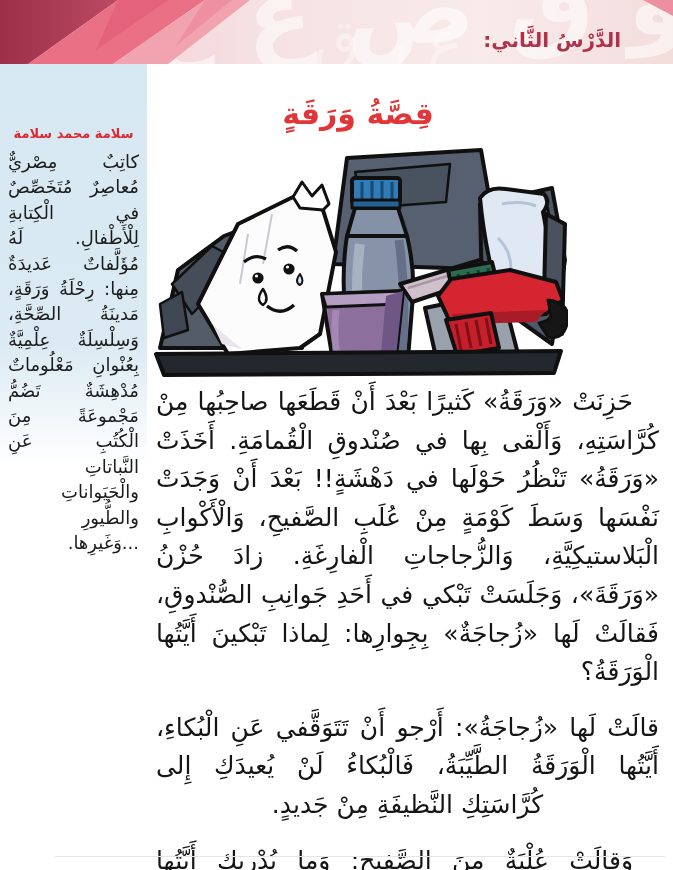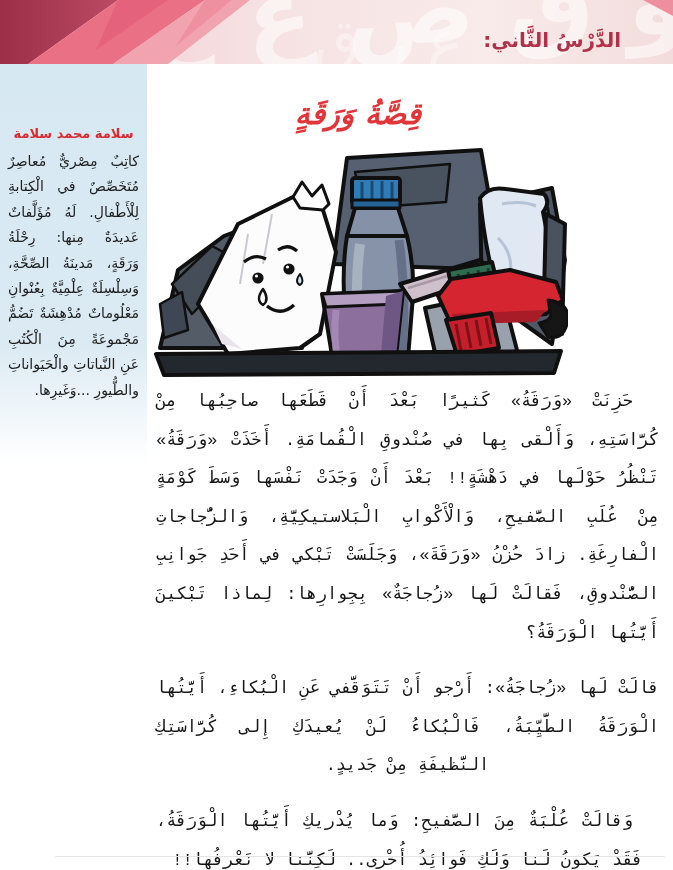--- a/index.html
+++ b/index.html
@@ -27,43 +27,43 @@
     position:absolute;top:0;right:0;width:0;height:0;
     border-left:30px solid transparent;border-top:16px solid #ee8fa0;
   }
   .lesson-label{
     position:absolute;top:28px;right:52px;font-size:20px;font-weight:bold;
     color:#b03148;direction:rtl;
   }
   
   .title{
     position:absolute;top:76px;left:148px;width:420px;text-align:center;
-    font-size:30px;font-weight:bold;color:#e23539;direction:rtl;font-style:italic;
+    font-size:30px;font-weight:bold;color:#e23539;direction:rtl;
   }
   
   .sidebar{
     position:absolute;left:0;top:64px;width:147px;height:400px;
     background:linear-gradient(180deg,#d6e8f2 0%,#dbeaf3 70%,rgba(219,234,243,0) 100%);
   }
   .author{
     margin:62px 6px 8px 6px;text-align:center;font-size:13px;font-weight:bold;
     color:#d92b31;direction:rtl;
   }
   .bio{
-    margin:7px 8px 0 8px;font-size:14px;line-height:25.4px;
+    margin:7px 8px 0 8px;font-size:18px;line-height:25.4px;
     text-align:justify;direction:rtl;color:#1c1c1c;
   }
   
   .illustration{position:absolute;left:150px;top:142px;width:418px;height:238px;}
   .illustration svg{display:block;}
   
   .story{position:absolute;left:156px;top:383px;width:503px;direction:rtl;color:#151515;}
   .story p{
-    margin:0 0 17px 0;font-size:17px;line-height:38.6px;
-    text-align:justify;text-indent:26px;font-family:Liberation Mono, monospace;
+    margin:0 0 17px 0;font-size:25px;line-height:38.6px;
+    text-align:justify;text-indent:26px;
   }
   .story p.no-indent{text-indent:0;}
   .story p.center-last{text-align-last:center;}
   
   .footer-rule{position:absolute;left:55px;right:8px;top:856px;height:1px;background:#e4e4e4;}
 </style>
 </head>
 <body>
 
 <div class="page">

